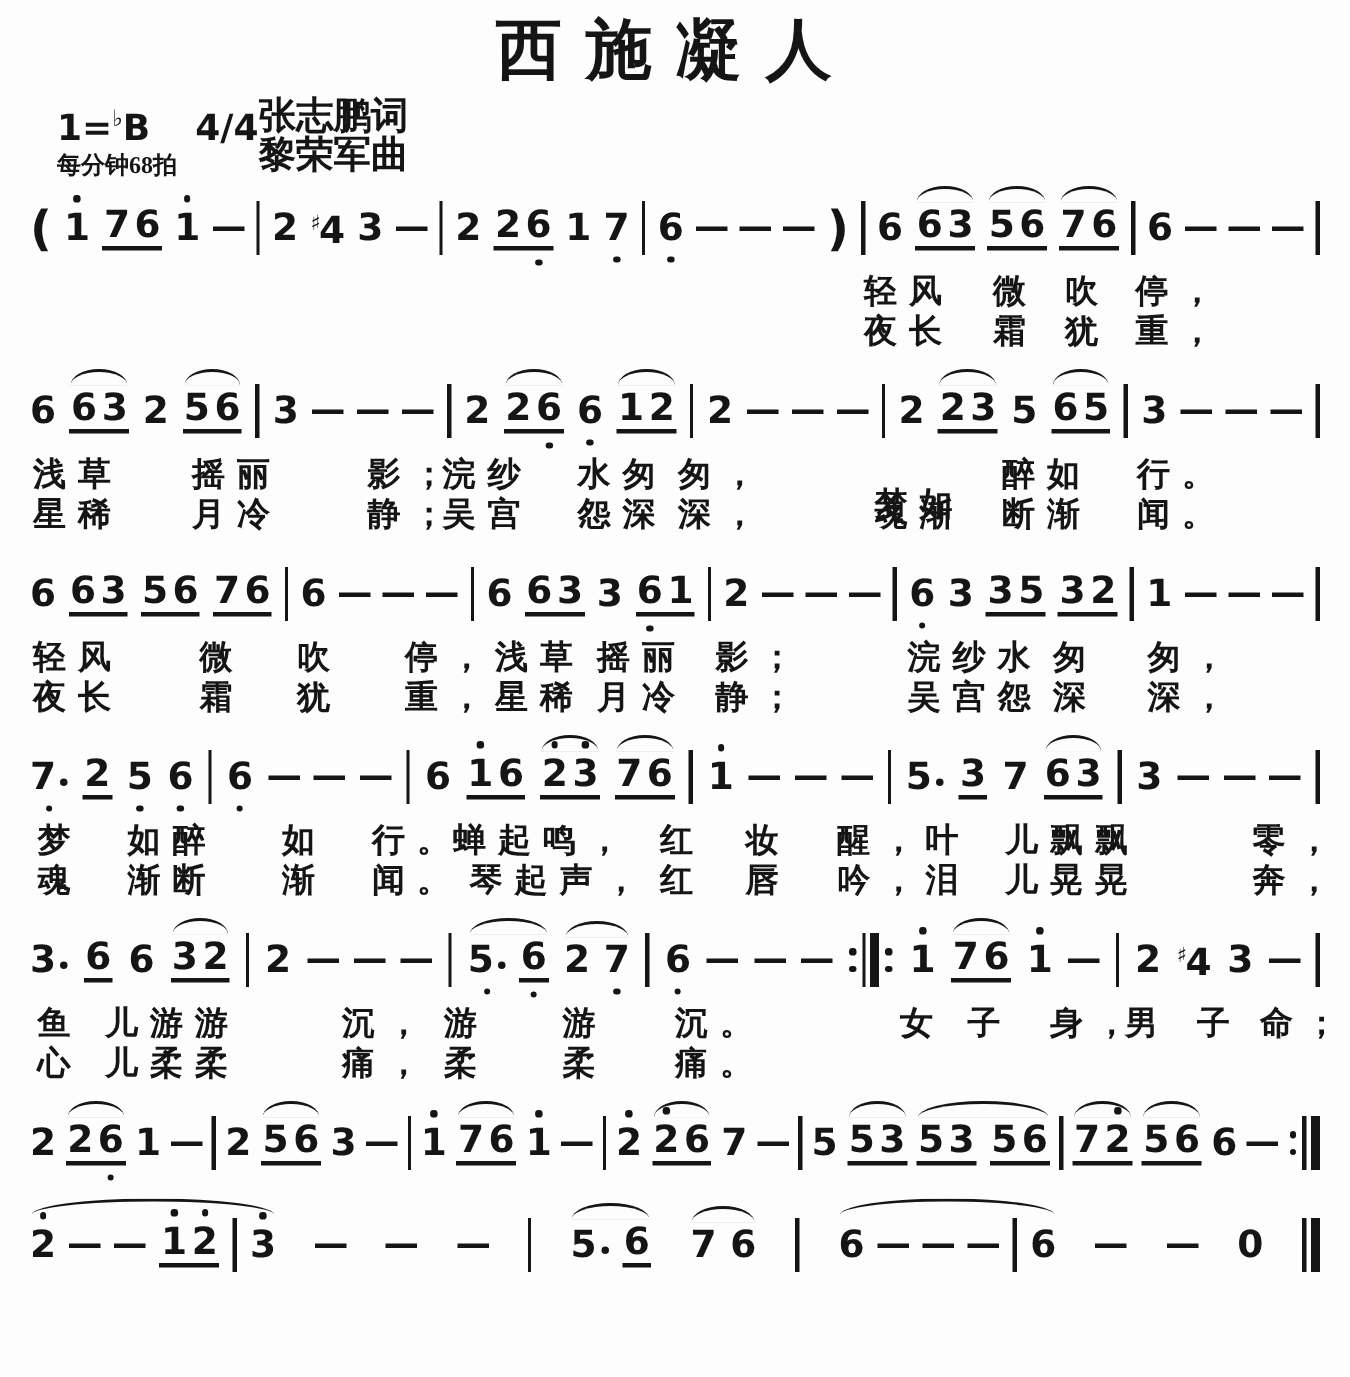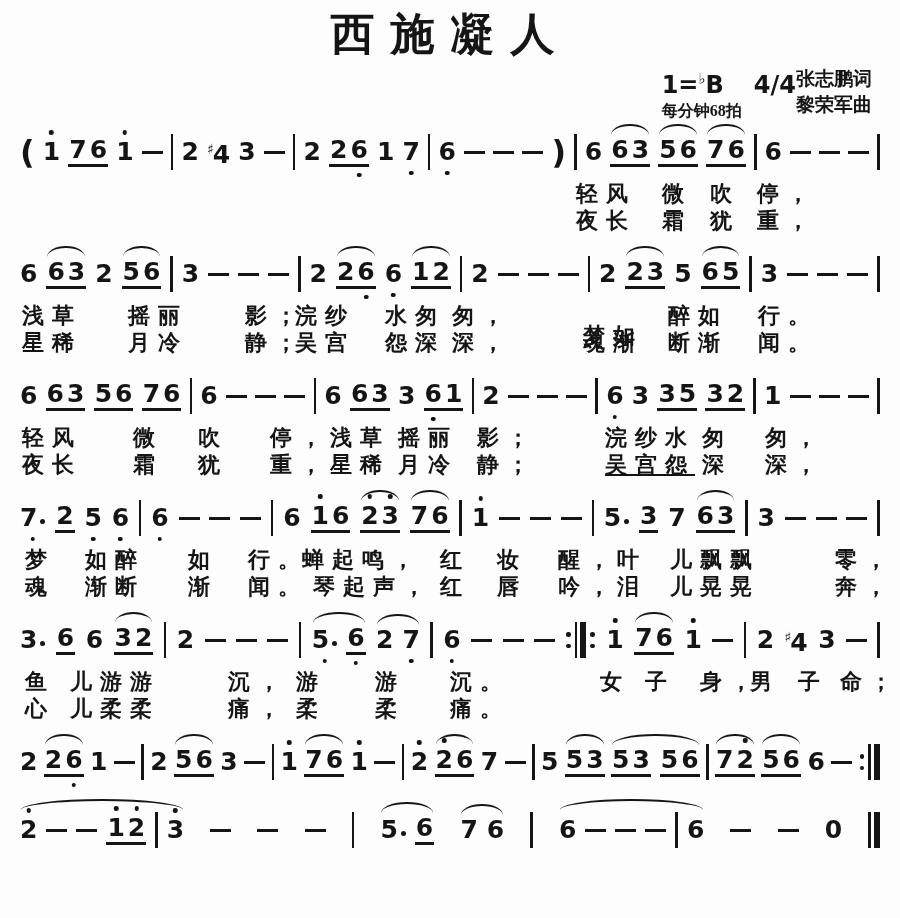--- a/index.html
+++ b/index.html
@@ -8,29 +8,29 @@
     background:#fdfdfd;color:#151515;
     font-family:"DejaVu Sans","Liberation Sans",sans-serif;
     padding-top:6px;box-sizing:border-box;
   }
   
   .title{
     text-align:center;font-size:44px;font-weight:bold;
     letter-spacing:16px;padding-left:1px;line-height:56px;
     font-family:"DejaVu Sans",sans-serif;
   }
-  .meta{display:flex;justify-content:flex-end;align-items:flex-start;
+  .meta{display:flex;justify-content:flex-start;align-items:flex-start;
     padding:4px 28px 0 38px;height:58px;box-sizing:border-box;}
   .keyline{font-size:24px;font-weight:bold;line-height:26px;}
   .keyline sup{font-size:15px;font-weight:bold;}
   .keyline .time{margin-left:30px;}
   .tempo{font-size:16px;font-weight:bold;line-height:26px;
     font-family:"Liberation Serif","DejaVu Serif",serif;}
-  .meta-right{text-align:right;font-size:19px;font-weight:bold;line-height:26px;
-    font-family:Liberation Sans, sans-serif;}
+  .meta-right{text-align:right;font-size:25px;font-weight:bold;line-height:26px;
+    font-family:Liberation Mono, monospace;}
   
   .system{margin-bottom:8px;}
   .mrow{
     display:flex;align-items:center;justify-content:space-between;
     padding:15px 20px 11px;height:34px;
   }
   .n{position:relative;display:inline-block;font-weight:bold;font-size:25px;line-height:26px;}
   .n.hi::before,.n.lo::after{
     content:"";position:absolute;left:50%;transform:translateX(-50%);
     width:4.5px;height:4.5px;border-radius:50%;background:#151515;
@@ -303,21 +303,21 @@
         <span class="lseg" style="left: 765px;">匆，</span>
       </div>
       <div class="lrow">
         <span class="lseg" style="left: 22px;">夜长</span>
         <span class="lseg" style="left: 133px;">霜</span>
         <span class="lseg" style="left: 198px;">犹</span>
         <span class="lseg" style="left: 270px;">重，</span>
         <span class="lseg" style="left: 330px;">星稀</span>
         <span class="lseg" style="left: 398px;">月冷</span>
         <span class="lseg" style="left: 477px;">静；</span>
-        <span class="lseg" style="left: 605px; text-decoration: underline;">吴宫怨</span>
+        <span class="lseg" style="left: 605px;">吴宫怨</span>
         <span class="lseg" style="left: 702px;">深</span>
         <span class="lseg" style="left: 765px;">深，</span>
       </div>
     </div>
     <div class="system">
       <div class="mrow">
         <span class="n lo">7<span class="aug"></span></span>
         <span class="beam">
           <span class="n">2</span>
         </span>

